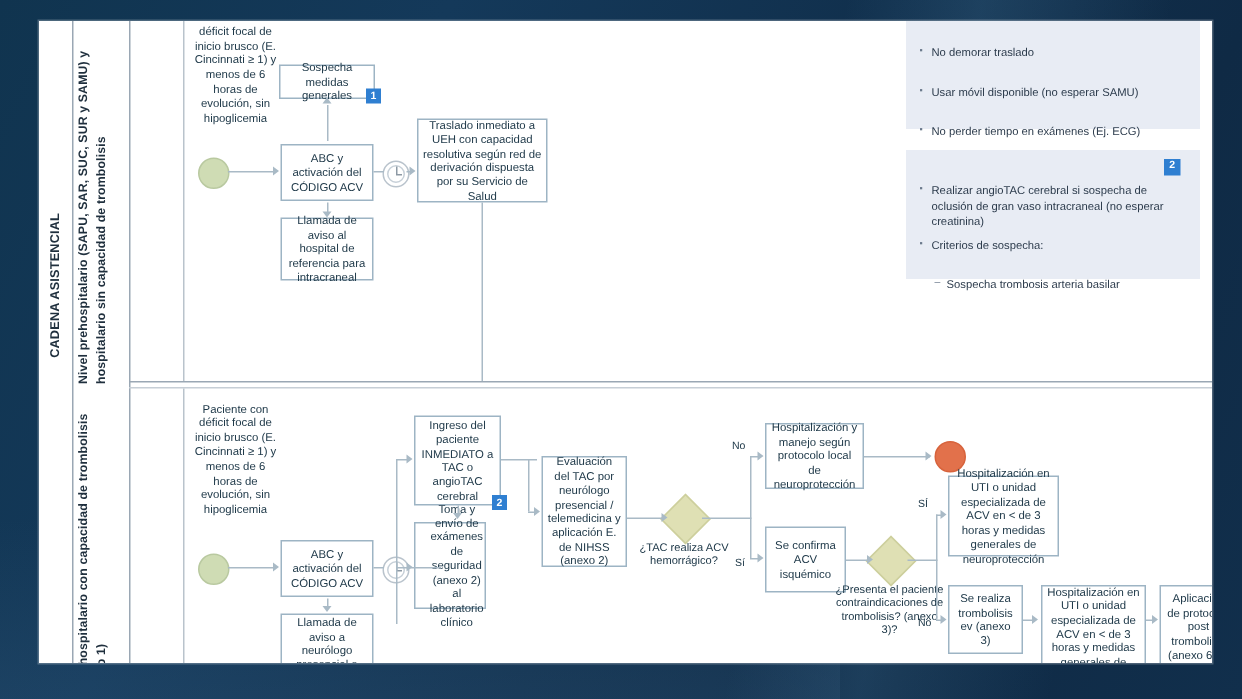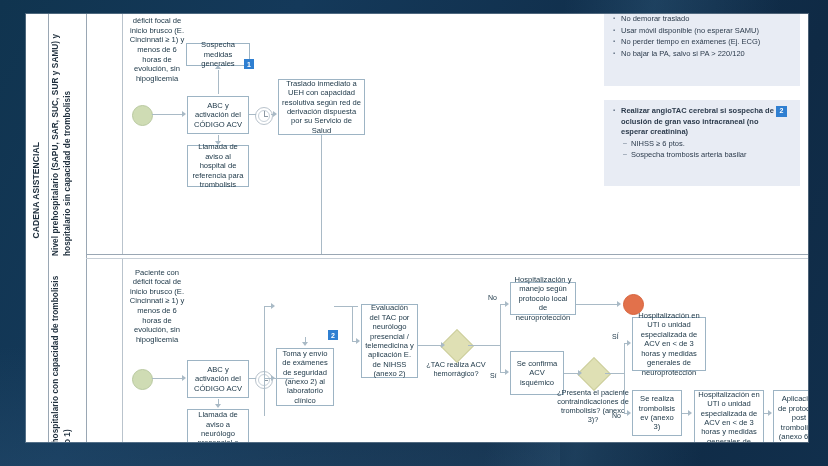--- a/index.html
+++ b/index.html
@@ -112,21 +112,21 @@
   .arr-u{border-left:3px solid transparent;border-right:3px solid transparent;border-bottom:4px solid #a9bac6;}
 
   .edge-lbl{position:absolute;font-size:7px;color:#203a4a;}
 
   
   .note{
     position:absolute;box-sizing:border-box;background:#e8ecf4;
     color:#2c3b4c;font-size:7.5px;line-height:10.6px;padding:6px 8px 6px 9px;
   }
   .note ul{margin:0;padding:0;list-style:none;}
-  .note li{position:relative;padding-left:8px;margin:0 0 1px 0;}
+  .note li{position:relative;padding-left:8px;margin:16px 0 1px 0;}
   .note li::before{content:"▪";position:absolute;left:0;top:-1px;font-size:6px;color:#6b7a8c;}
   .note li.sub{padding-left:18px;}
   .note li.sub::before{content:"–";left:10px;font-size:7px;}
 </style>
 </head>
 <body>
 
 <div class="bg-sheen"></div>
 <div class="bg-sheen2"></div>
 
@@ -151,21 +151,21 @@
 
     <div class="plain" style="left:40px;top:-8px;width:62px;height:78px;">Paciente con déficit focal de inicio brusco (E. Cincinnati ≥ 1) y menos de 6 horas de evolución, sin hipoglicemia</div>
 
     <div class="start-node" style="left:46px;top:91px;"></div>
 
     <div class="box" style="left:101px;top:82px;width:62px;height:38px;">ABC y activación del CÓDIGO ACV</div>
 
     <div class="box" style="left:100px;top:29px;width:64px;height:23px;">Sospecha medidas generales</div>
     <div class="badge" style="left:158px;top:45px;">1</div>
 
-    <div class="box" style="left:101px;top:131px;width:62px;height:42px;">Llamada de aviso al hospital de referencia para trombolisis</div>
+    <div class="box" style="left:101px;top:131px;width:62px;height:42px;">Llamada de aviso al hospital de referencia para intracraneal</div>
 
     <div class="timer-node" style="left:169px;top:93px;">
       <div class="timer-hand"></div>
       <div class="timer-hand2"></div>
     </div>
 
     <div class="box" style="left:192px;top:65px;width:87px;height:56px;">Traslado inmediato a UEH con capacidad resolutiva según red de derivación dispuesta por su Servicio de Salud</div>
 
     <div class="ln lnh" style="left:66px;top:100px;width:31px;"></div>
     <div class="arr arr-r" style="left:96px;top:97px;"></div>
@@ -188,30 +188,31 @@
 
     <div class="box" style="left:101px;top:346px;width:62px;height:38px;">ABC y activación del CÓDIGO ACV</div>
 
     <div class="box" style="left:101px;top:395px;width:62px;height:40px;">Llamada de aviso a neurólogo presencial o</div>
 
     <div class="timer-node" style="left:169px;top:357px;">
       <div class="timer-hand"></div>
       <div class="timer-hand2"></div>
     </div>
 
+    <div class="box" style="left:190px;top:263px;width:58px;height:60px;">Ingreso del paciente INMEDIATO a TAC o angioTAC cerebral</div>
     <div class="badge" style="left:242px;top:316px;">2</div>
 
-    <div class="box" style="left:190px;top:334px;width:58px;height:58px;">Toma y envío de exámenes de seguridad (anexo 2) al laboratorio clínico</div>
+    <div class="box" style="left:190px;top:334px;width:48px;height:58px;padding-left:12px;">Toma y envío de exámenes de seguridad (anexo 2) al laboratorio clínico</div>
 
     <div class="box" style="left:275px;top:290px;width:57px;height:74px;">Evaluación del TAC por neurólogo presencial / telemedicina y aplicación E. de NIHSS (anexo 2)</div>
 
     <div class="diamond" style="left:359px;top:320px;"></div>
     <div class="dlabel" style="left:333px;top:346px;">¿TAC realiza ACV hemorrágico?</div>
 
-    <div class="box" style="left:424px;top:268px;width:66px;height:33px;">Hospitalización y manejo según protocolo local de neuroprotección</div>
+    <div class="box" style="left:424px;top:268px;width:66px;height:44px;">Hospitalización y manejo según protocolo local de neuroprotección</div>
 
     <div class="end-node" style="left:537px;top:280px;"></div>
 
     <div class="box" style="left:424px;top:337px;width:54px;height:44px;">Se confirma ACV isquémico</div>
 
     <div class="diamond" style="left:496px;top:348px;"></div>
     <div class="dlabel" style="left:470px;top:374px;">¿Presenta el paciente contraindicaciones de trombolisis? (anexo 3)?</div>
 
     <div class="box" style="left:546px;top:303px;width:74px;height:54px;">Hospitalización en UTI o unidad especializada de ACV en &lt; de 3 horas y medidas generales de neuroprotección</div>
 
@@ -282,19 +283,19 @@
       <li>No demorar traslado</li>
       <li>Usar móvil disponible (no esperar SAMU)</li>
       <li>No perder tiempo en exámenes (Ej. ECG)</li>
       <li>No bajar la PA, salvo si PA &gt; 220/120</li>
     </ul>
   </div>
 
   <div class="note" style="left:578px;top:86px;width:196px;height:86px;">
     <div class="badge" style="left:172px;top:6px;width:11px;height:11px;">2</div>
     <ul>
-      <li style="width:158px;font-weight:bold;">Realizar angioTAC cerebral si sospecha de oclusión de gran vaso intracraneal (no esperar creatinina)</li>
-      <li class="sub">NIHSS ≥ 6 ptos.</li>
+      <li style="width:158px;">Realizar angioTAC cerebral si sospecha de oclusión de gran vaso intracraneal (no esperar creatinina)</li>
+      <li style="margin-top:5px;">Criterios de sospecha:</li>
       <li class="sub">Sospecha trombosis arteria basilar</li>
     </ul>
   </div>
 
 </div>
 
 </body></html>

